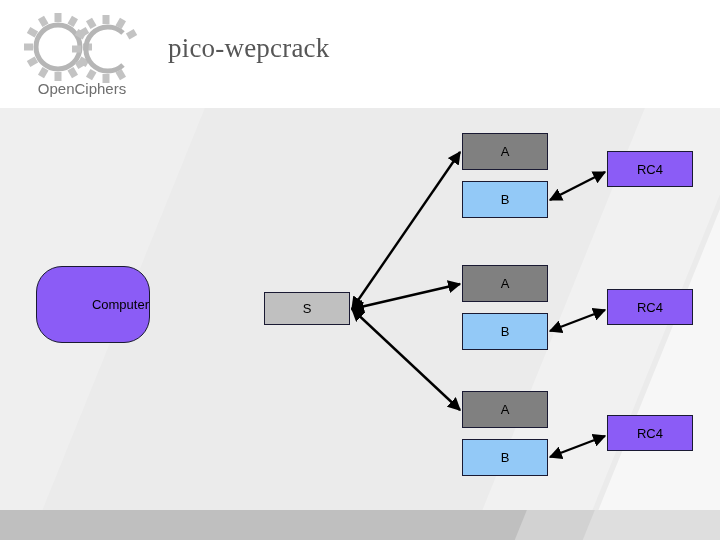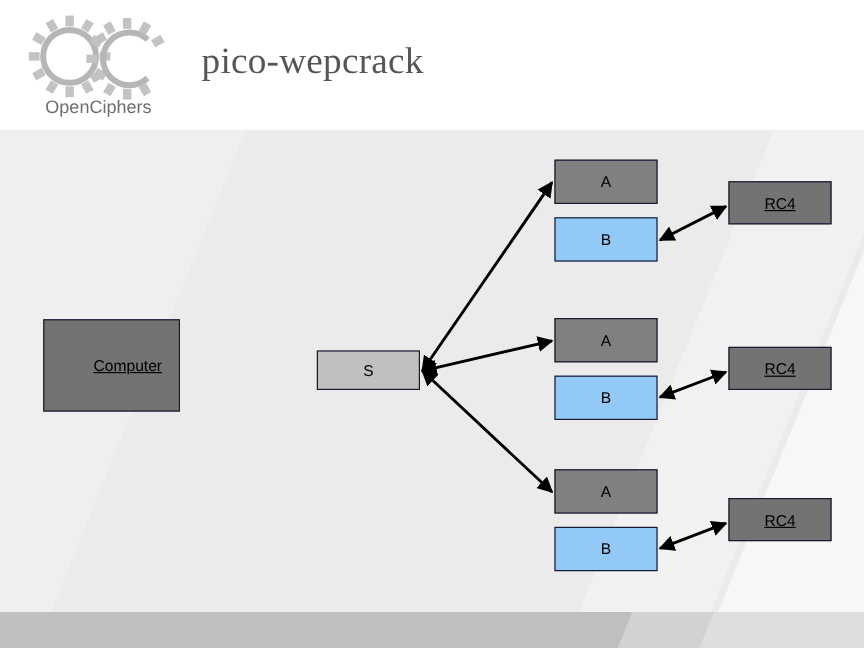--- a/index.html
+++ b/index.html
@@ -40,21 +40,21 @@
     height: 88px;
     text-align: center;
   }
   .logo svg { display: block; }
 
   .slide-title {
     position: absolute;
     left: 168px;
     top: 33px;
     font-family: "Liberation Serif", serif;
-    font-size: 31px;
+    font-size: 27px;
     color: #565656;
     letter-spacing: 0.2px;
     white-space: nowrap;
   }
 
   
   .body-area {
     position: absolute;
     left: 0; top: 108px;
     width: 720px;
@@ -131,25 +131,26 @@
     color: #000000;
     display: flex;
     align-items: center;
     justify-content: center;
     z-index: 4;
     font-family: "Liberation Sans", sans-serif;
   }
   .node.gray-dark { background: #808080; }
   .node.gray-light { background: #c0c0c0; }
   .node.blue { background: #93c9f7; }
-  .node.lav  { background: #737373; text-decoration: underline; }
+  .node.lav  { background: #8b5cf6; }
 
   .node.computer {
-    justify-content: center;
+    justify-content: flex-end;
     padding-left: 27px;
+    border-radius: 26px;
   }
 </style>
 </head>
 <body>
 
 <div id="slide">
 
   <div class="header">
 
     <div class="logo">

